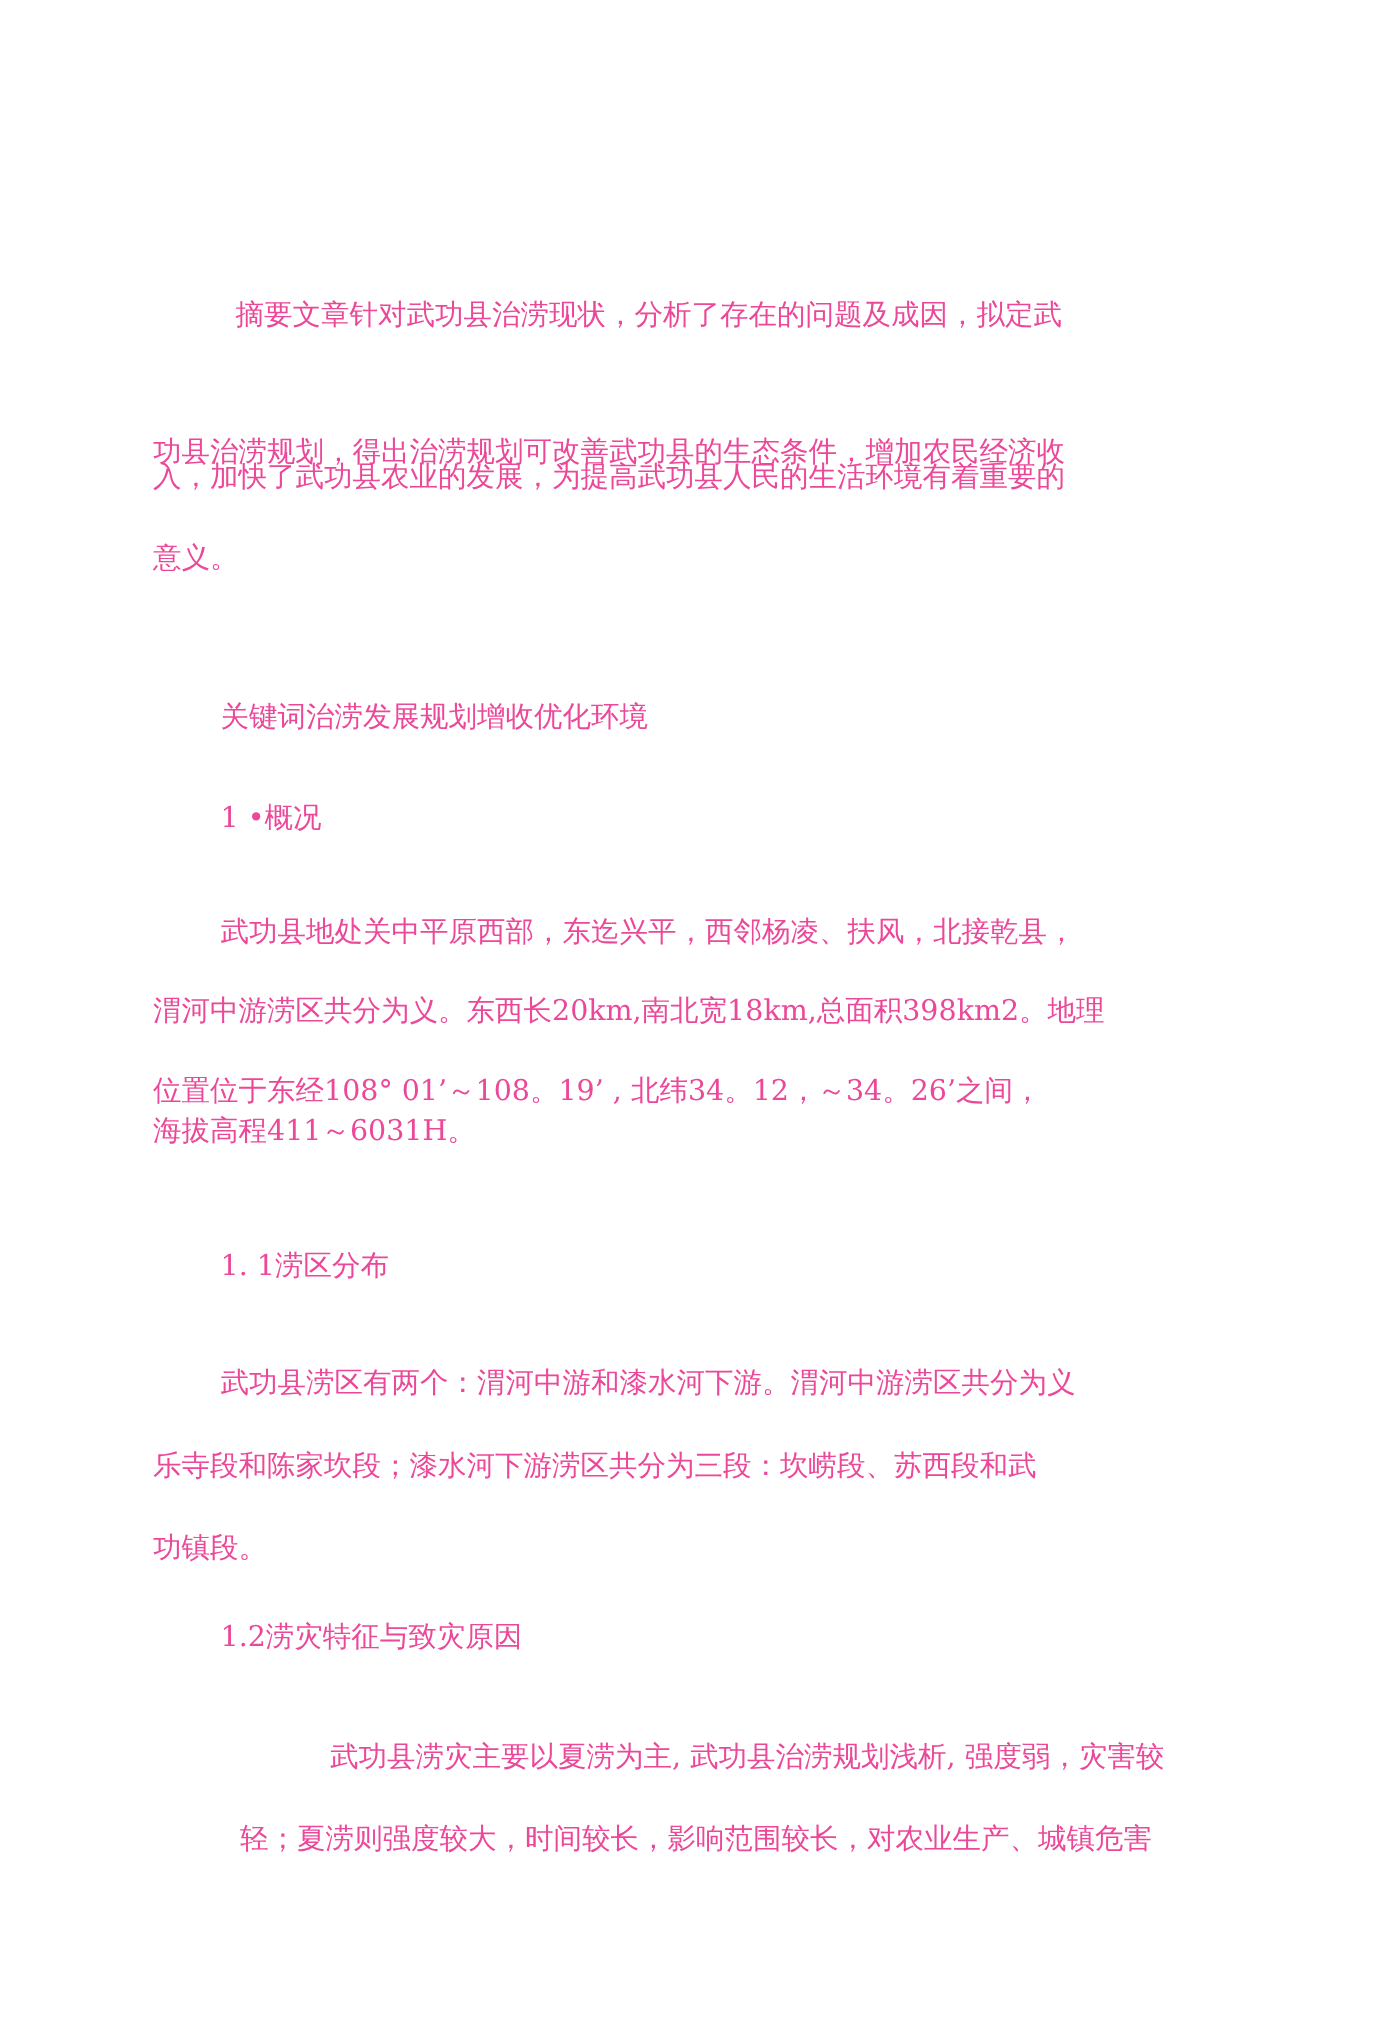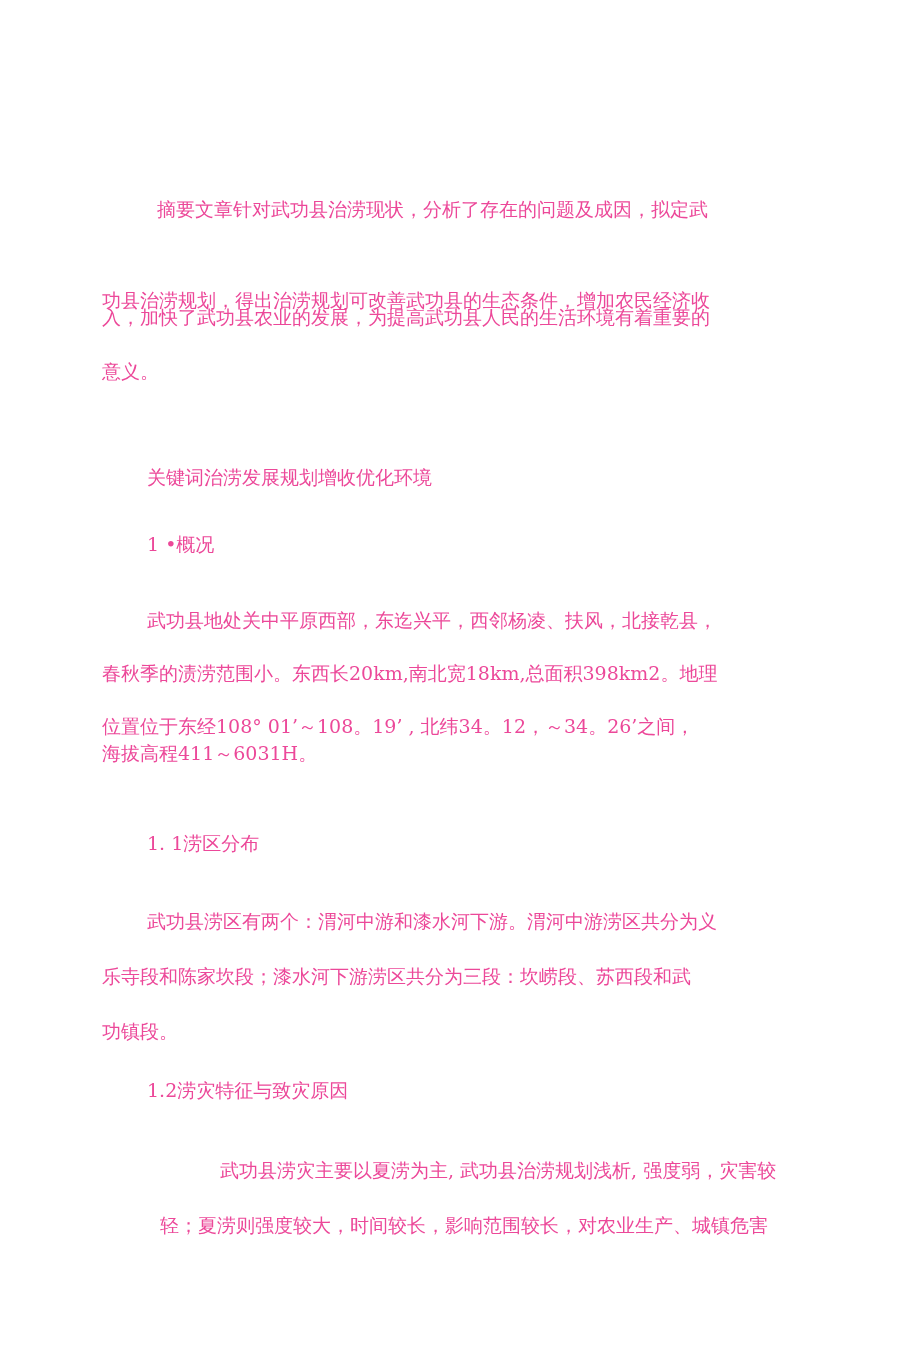--- a/index.html
+++ b/index.html
@@ -27,21 +27,21 @@
     <div class="line" style="left:102px; top:264px;margin-top:24px;">功县治涝规划，得出治涝规划可改善武功县的生态条件，增加农民经济收</div>
     <div class="line" style="left:102px; top:305px;">入，加快了武功县农业的发展，为提高武功县人民的生活环境有着重要的</div>
     <div class="line" style="left:102px; top:359px;">意义。</div>
   </div>
 
   <div class="line" style="left:147px; top:465px;text-align:center;">关键词治涝发展规划增收优化环境</div>
 
   <div>
     <div class="line" style="left:147px; top:532px;text-align:right;">1 •概况</div>
     <div class="line" style="left:147px; top:608px;">武功县地处关中平原西部，东迄兴平，西邻杨凌、扶风，北接乾县，</div>
-    <div class="line" style="left:102px; top:661px;">春秋季的渍涝范围小。东西长20km,南北宽18km,总面积398km2。地理</div>
+    <div class="line" style="left:102px; top:661px;">渭河中游涝区共分为义。东西长20km,南北宽18km,总面积398km2。地理</div>
     <div class="line" style="left:102px; top:714px;">位置位于东经108° 01’～108。19’ , 北纬34。12，～34。26’之间，</div>
     <div class="line" style="left:102px; top:741px;">海拔高程411～6031H。</div>
   </div>
 
   <div>
     <div class="line" style="left:147px; top:831px;">1. 1涝区分布</div>
     <div class="line" style="left:147px; top:909px;">武功县涝区有两个：渭河中游和漆水河下游。渭河中游涝区共分为义</div>
     <div class="line" style="left:102px; top:964px;">乐寺段和陈家坎段；漆水河下游涝区共分为三段：坎崂段、苏西段和武</div>
     <div class="line" style="left:102px; top:1019px;">功镇段。</div>
   </div>

